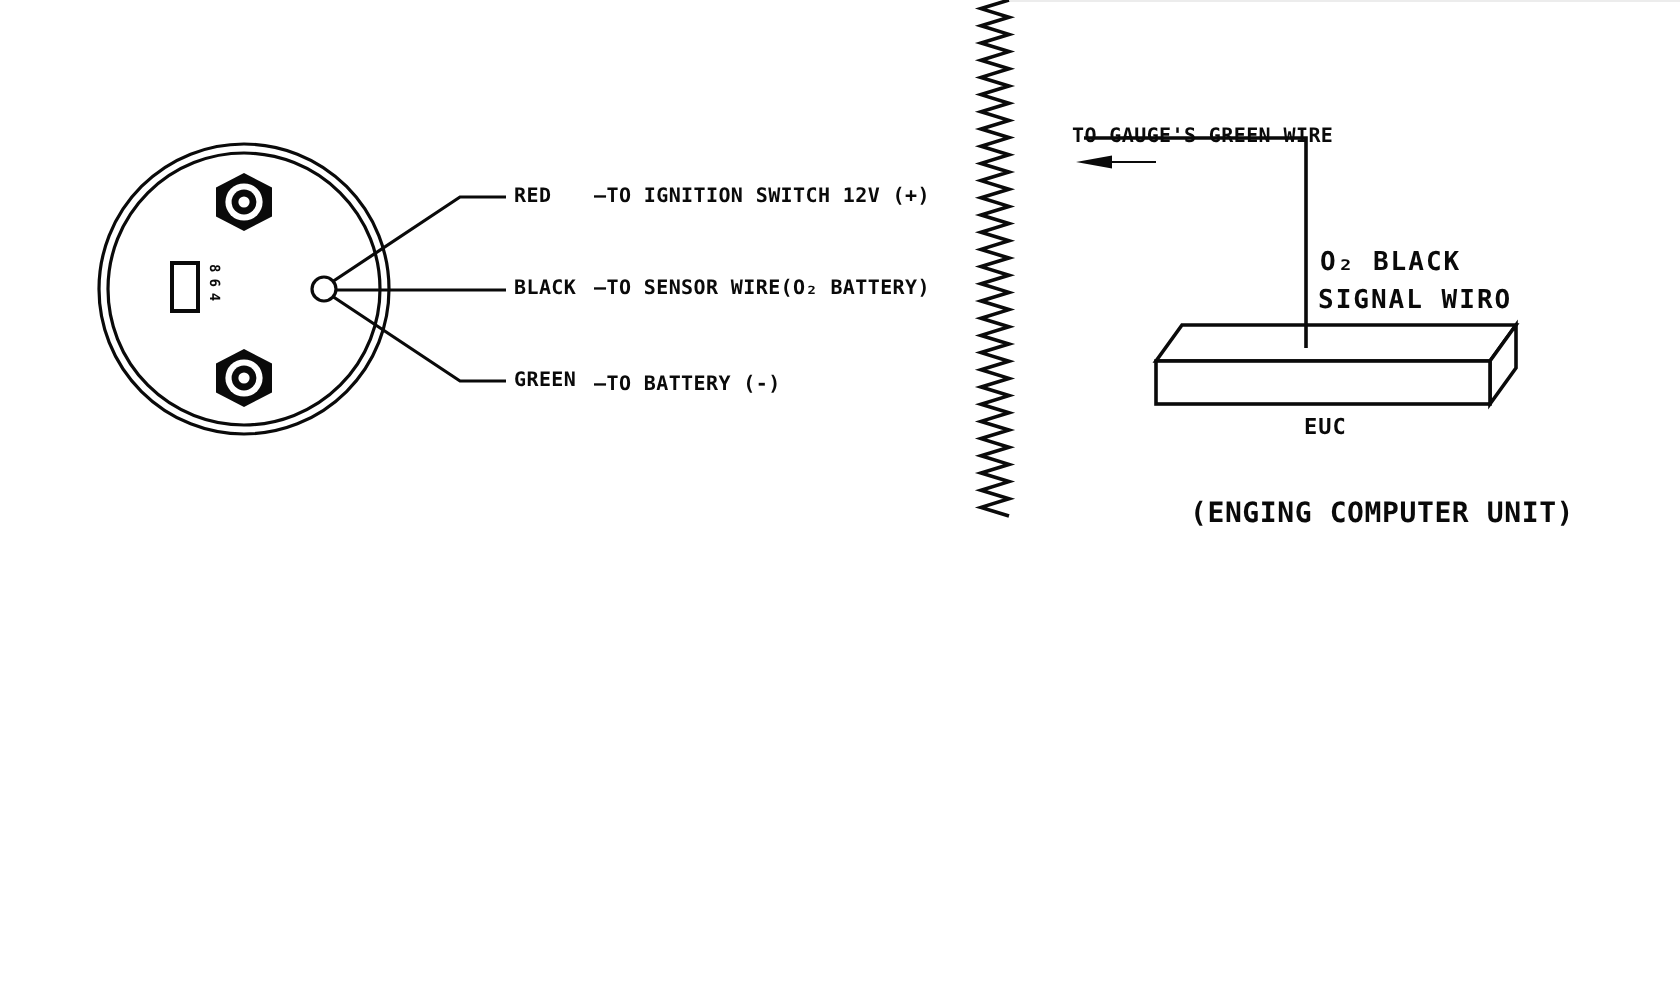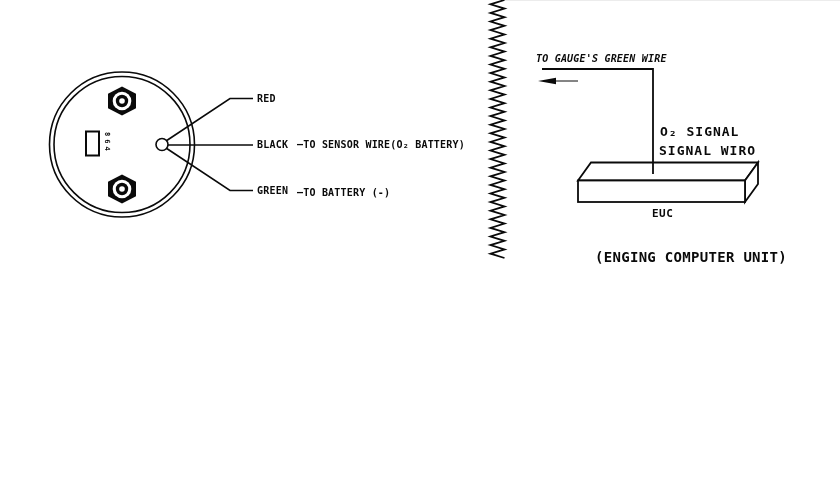--- a/index.html
+++ b/index.html
@@ -68,28 +68,29 @@
     <g>
       <line x1="548" y1="81" x2="578" y2="81" stroke="#0a0a0a" stroke-width="1"></line>
       <polygon points="538,81 556,77.8 556,84.2" fill="#0a0a0a"></polygon>
     </g>
   </svg>
 
 
   <div class="t conn-digits" style="left:110px;top:132px;">864</div>
 
   <div class="t lbl" style="left:257px;top:93.5px;">RED</div>
+  <div class="t lbl" style="left:297px;top:93.5px;">—TO IGNITION SWITCH 12V (+)</div>
 
   <div class="t lbl" style="left:257px;top:140px;">BLACK</div>
   <div class="t lbl" style="left:297px;top:140px;">—TO SENSOR WIRE(O₂ BATTERY)</div>
 
   <div class="t lbl" style="left:257px;top:185.5px;">GREEN</div>
   <div class="t lbl" style="left:297px;top:188px;">—TO BATTERY (-)</div>
 
-  <div class="t lbl" style="left:536px;top:54px;font-style:italic;">TO GAUGE'S GREEN WIRE</div>
+  <div class="t lbl" style="left:536px;top:64px;">TO GAUGE'S GREEN WIRE</div>
 
-  <div class="t mid" style="left:660px;top:125px;">O₂ SIGNAL</div>
+  <div class="t mid" style="left:660px;top:125px;">O₂ BLACK</div>
   <div class="t mid" style="left:659px;top:144px;">SIGNAL WIRO</div>
 
   <div class="t euc" style="left:652px;top:208px;text-align:right;">EUC</div>
   <div class="t eucfull" style="left:595px;top:222px;">(ENGING COMPUTER UNIT)</div>
 
 </div>
 
 </body></html>

